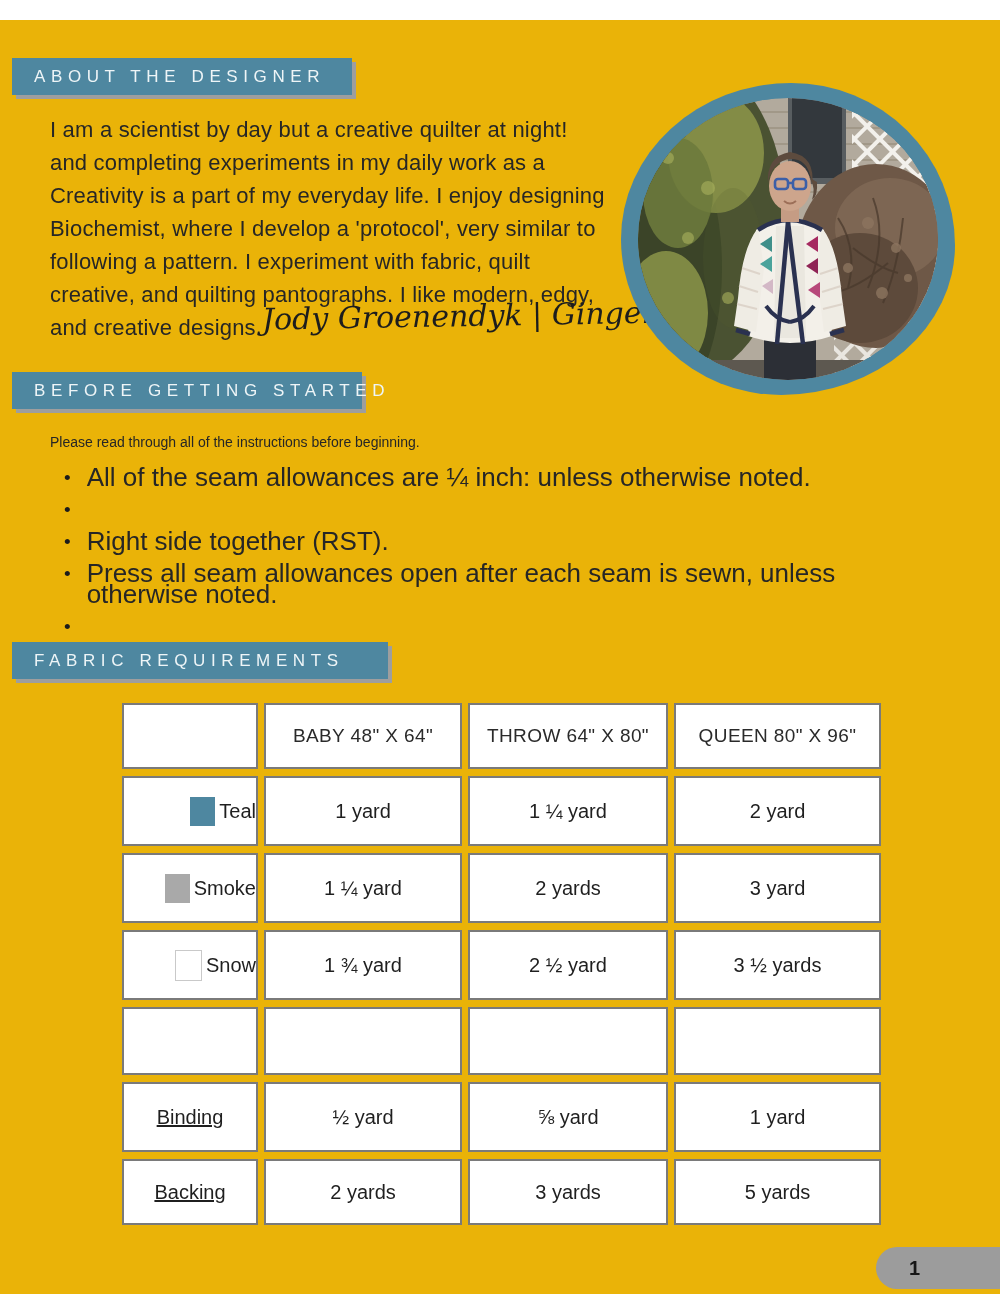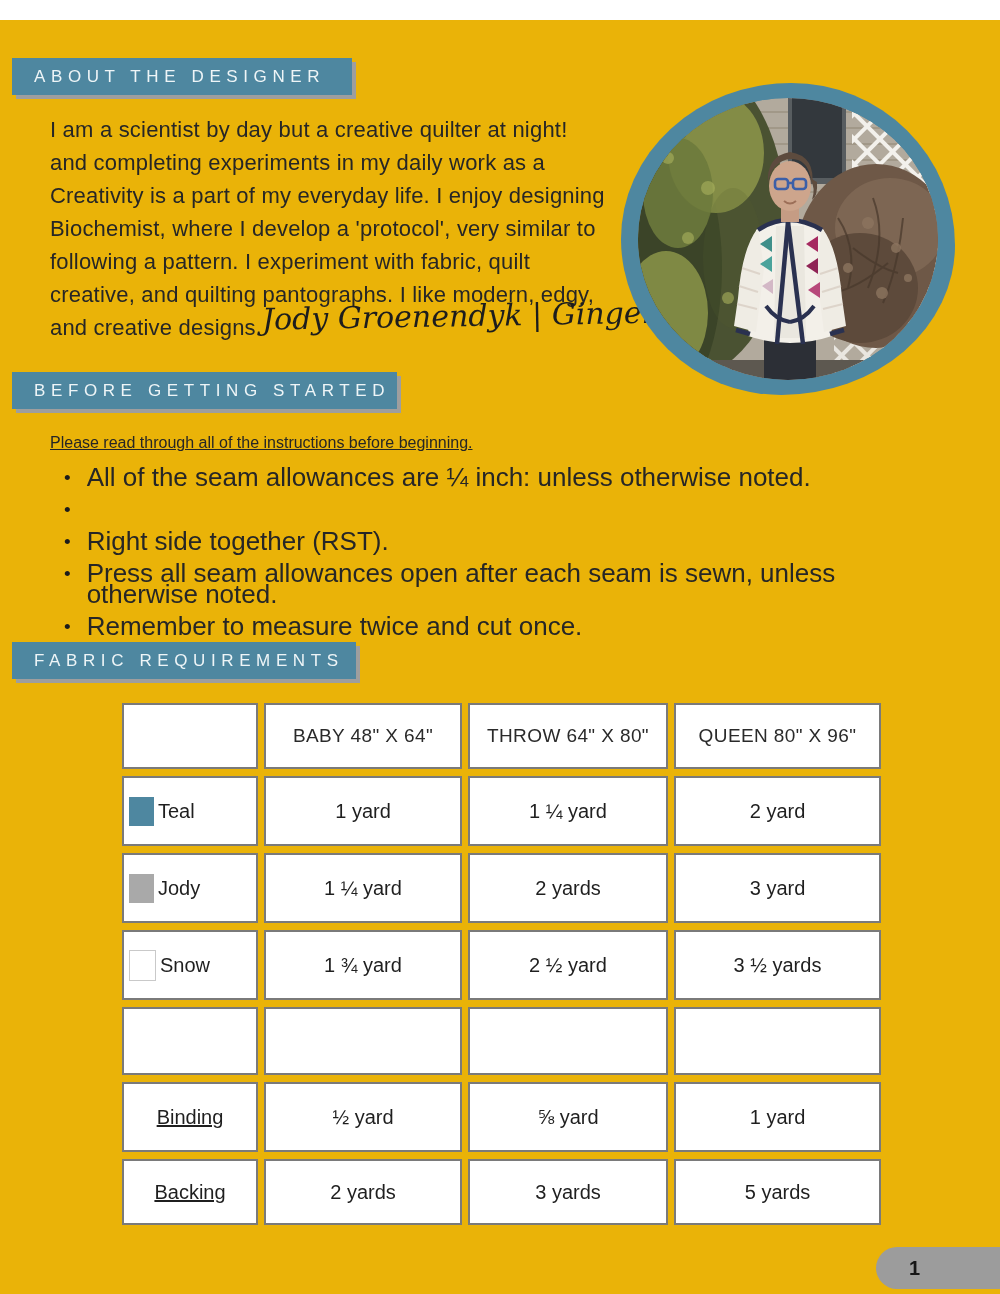--- a/index.html
+++ b/index.html
@@ -18,22 +18,22 @@
     background:#4e87a0;
     box-shadow:4px 4px 0 #9e9e9e;
     display:flex;align-items:center;
     padding-left:22px;box-sizing:border-box;
   }
   .banner span{
     color:#eef5f7;font-size:17px;letter-spacing:0.33em;
     font-weight:400;white-space:nowrap;
   }
   .banner-about{top:38px;width:340px;}
-  .banner-before{top:352px;width:385px;}
-  .banner-fabric{top:622px;width:344px;}
+  .banner-before{top:352px;width:350px;}
+  .banner-fabric{top:622px;width:376px;}
 
   
   .about-text{position:absolute;left:50px;top:93px;width:590px;}
   .pline{font-size:22px;line-height:33px;color:#262626;letter-spacing:0.2px;}
   .signature{
     position:absolute;left:262px;top:278px;width:420px;
     font-family:"DejaVu Serif", serif;
     font-style:italic;font-size:30px;color:#1d1d1d;
     transform:rotate(-1deg);
     white-space:nowrap;
@@ -45,42 +45,42 @@
     background:#4e87a0;
     border-radius:51% 49% 52% 48% / 50% 52% 48% 50%;
     display:flex;align-items:center;justify-content:center;
   }
   .photo-inner{
     width:300px;height:282px;border-radius:50%;overflow:hidden;
   }
   .photo-inner svg{display:block;}
 
   
-  .intro{position:absolute;left:50px;top:414px;font-size:16px;color:#262626;text-decoration:underline;}
+  .intro{position:absolute;left:50px;top:414px;font-size:14px;color:#262626;}
   .bullets{position:absolute;left:64px;top:447px;width:880px;
     list-style:none;margin:0;padding:0;}
   .bullets li{display:flex;align-items:flex-start;margin-bottom:11px;}
   .bdot{font-size:19px;line-height:21px;margin-right:16px;color:#1c1c1c;}
   .btext{font-size:26px;line-height:21px;color:#262626;}
 
   
   .ftable{
     position:absolute;left:122px;top:683px;
     display:grid;
     grid-template-columns:136px 198px 200px 207px;
     grid-template-rows:66px 70px 70px 70px 68px 70px 66px;
     column-gap:6px;row-gap:7px;
   }
   .cell{
     border:2px solid #7a7a7a;background:#ffffff;
     display:flex;align-items:center;justify-content:center;
     font-size:20px;color:#1f1f1f;
   }
   .cell.head{font-size:19px;letter-spacing:0.4px;color:#2a2a2a;}
-  .cell.label{justify-content:flex-start;padding-left:5px;box-sizing:border-box;}
+  .cell.label{justify-content:flex-end;padding-left:5px;box-sizing:border-box;}
   .cell.label.center{justify-content:center;padding-left:0;text-decoration:underline;}
   .swatch{width:25px;height:29px;margin-right:4px;flex:0 0 auto;}
   .swatch-teal{background:#4e87a0;}
   .swatch-smoke{background:#a9a9a9;}
   .swatch-snow{background:#ffffff;border:1px solid #c9c9c9;}
 
   
   .page-pill{
     position:absolute;left:876px;top:1227px;width:170px;height:42px;
     background:#9c9c9c;border-radius:21px 0 0 21px;
@@ -250,21 +250,20 @@
     <li>
         <span class="bdot">•</span>
         <span class="btext">Right side together (RST).</span>
       </li>
     <li>
         <span class="bdot">•</span>
         <span class="btext">Press all seam allowances open after each seam is sewn, unless otherwise noted.</span>
       </li>
     <li>
         <span class="bdot">•</span>
-        <span class="btext">Remember to measure twice and cut once.</span>
       </li>
   </ul>
 
   <div class="banner banner-fabric">
     <span>FABRIC REQUIREMENTS</span>
   </div>
 
   <div class="ftable">
 
     <div class="cell head"></div>
@@ -275,21 +274,21 @@
     <div class="cell label">
       <span class="swatch swatch-teal"></span>
       <span>Teal</span>
     </div>
     <div class="cell">1 yard</div>
     <div class="cell">1 ¼ yard</div>
     <div class="cell">2 yard</div>
 
     <div class="cell label">
       <span class="swatch swatch-smoke"></span>
-      <span>Jody</span>
+      <span>Smoke</span>
     </div>
     <div class="cell">1 ¼ yard</div>
     <div class="cell">2 yards</div>
     <div class="cell">3 yard</div>
 
     <div class="cell label">
       <span class="swatch swatch-snow"></span>
       <span>Snow</span>
     </div>
     <div class="cell">1 ¾ yard</div>

